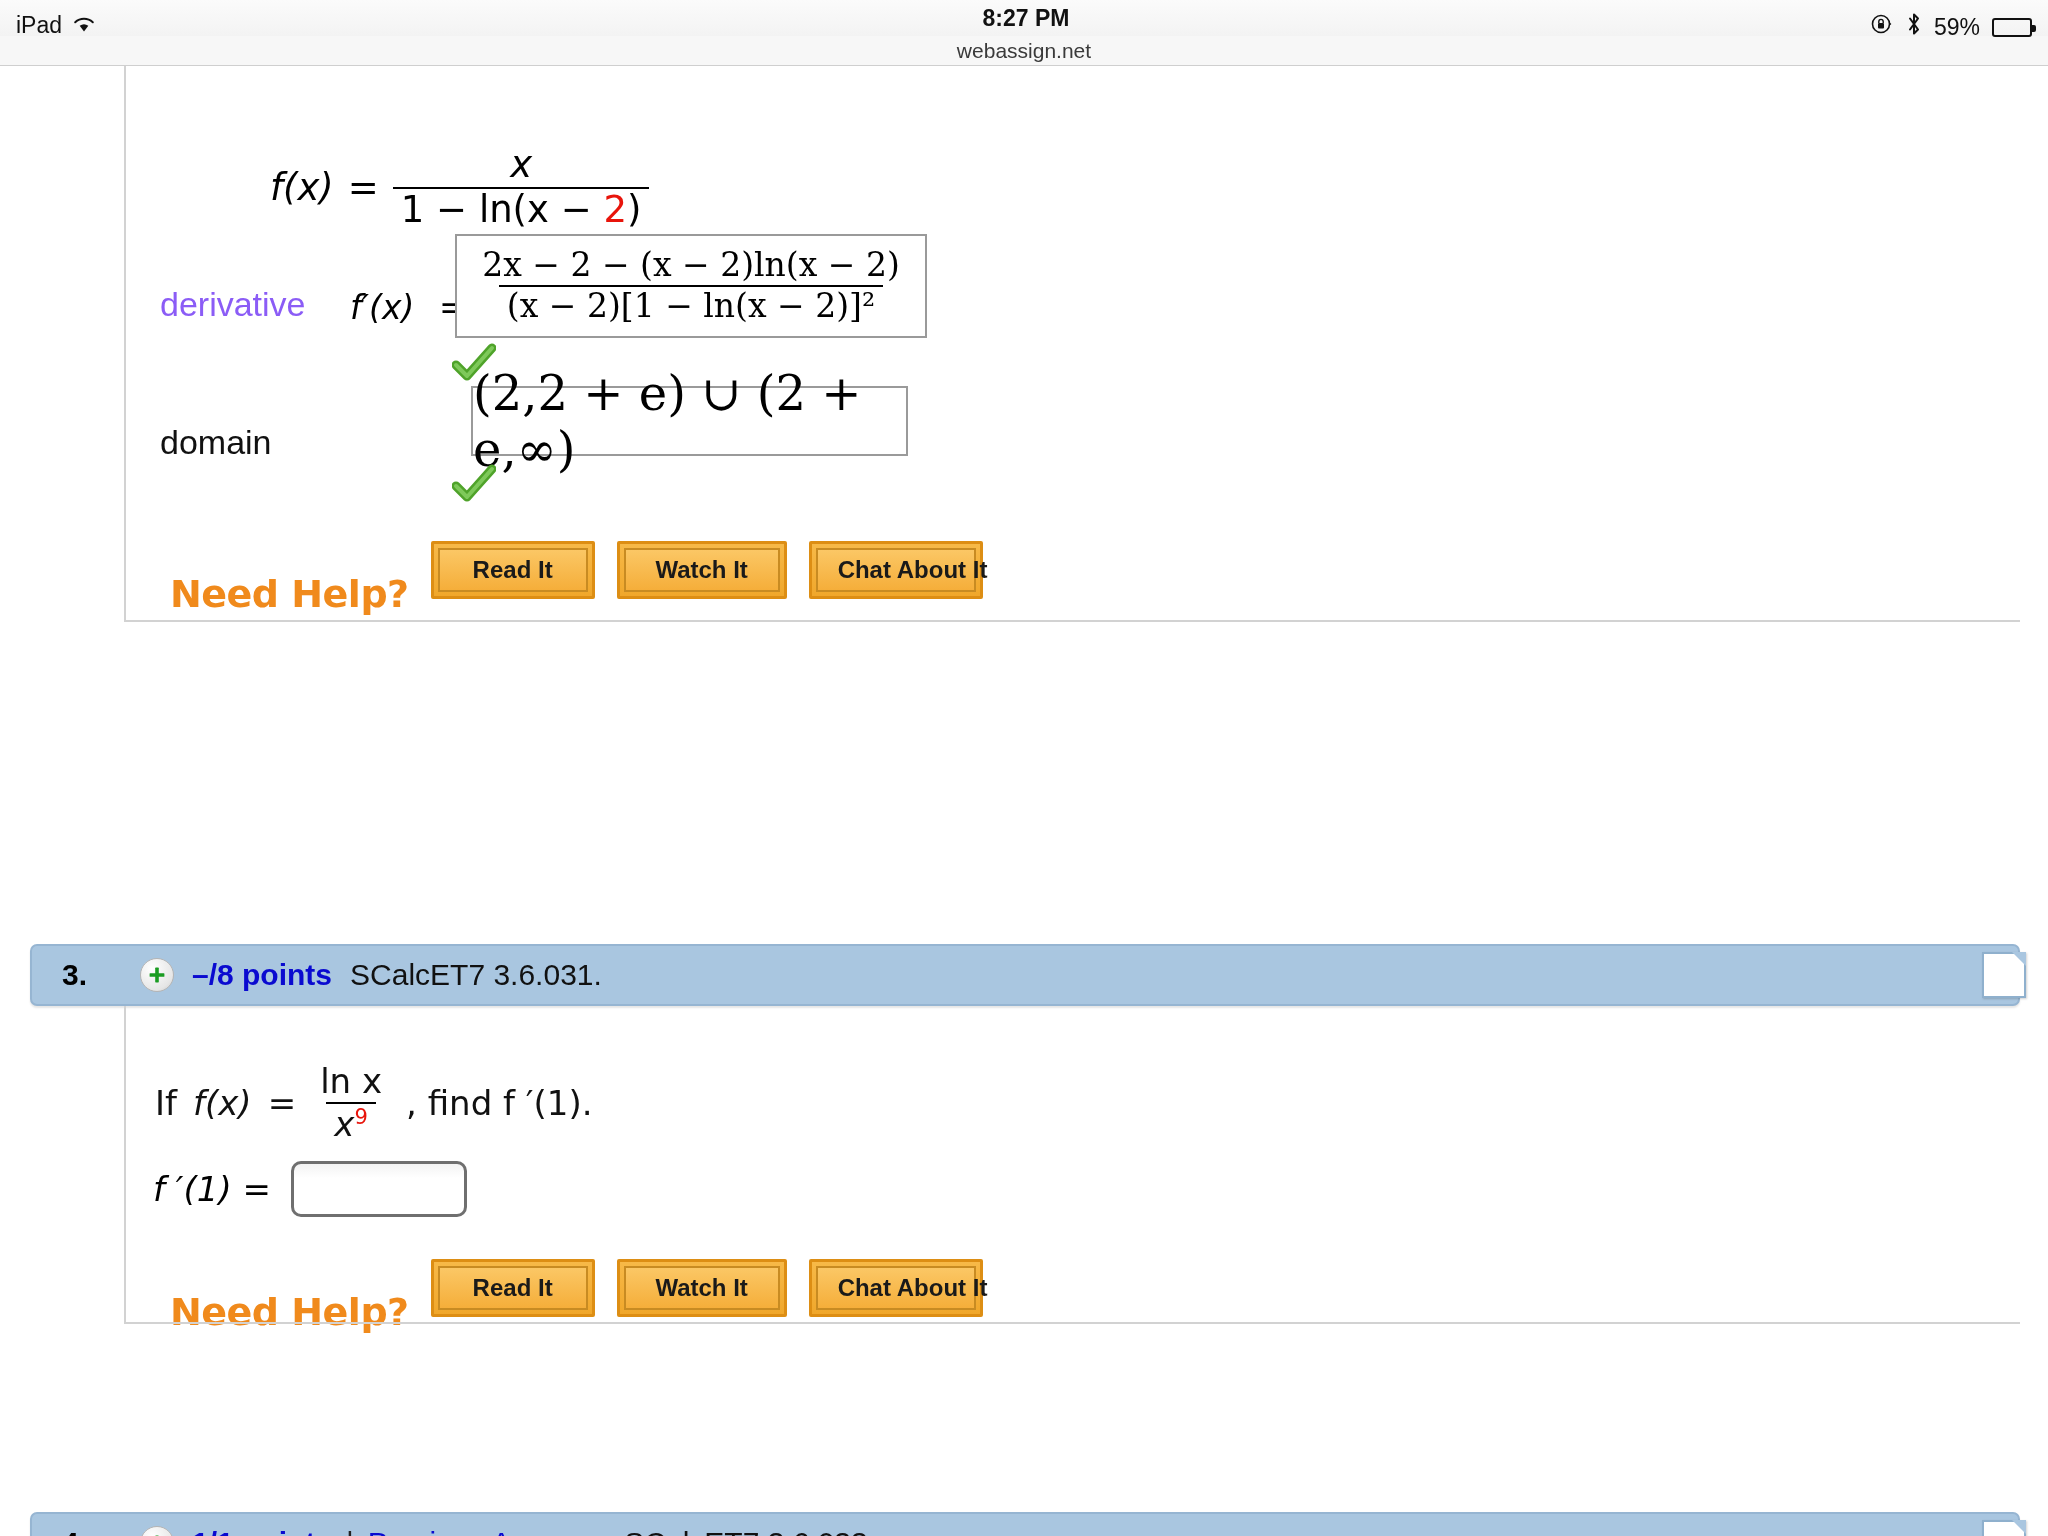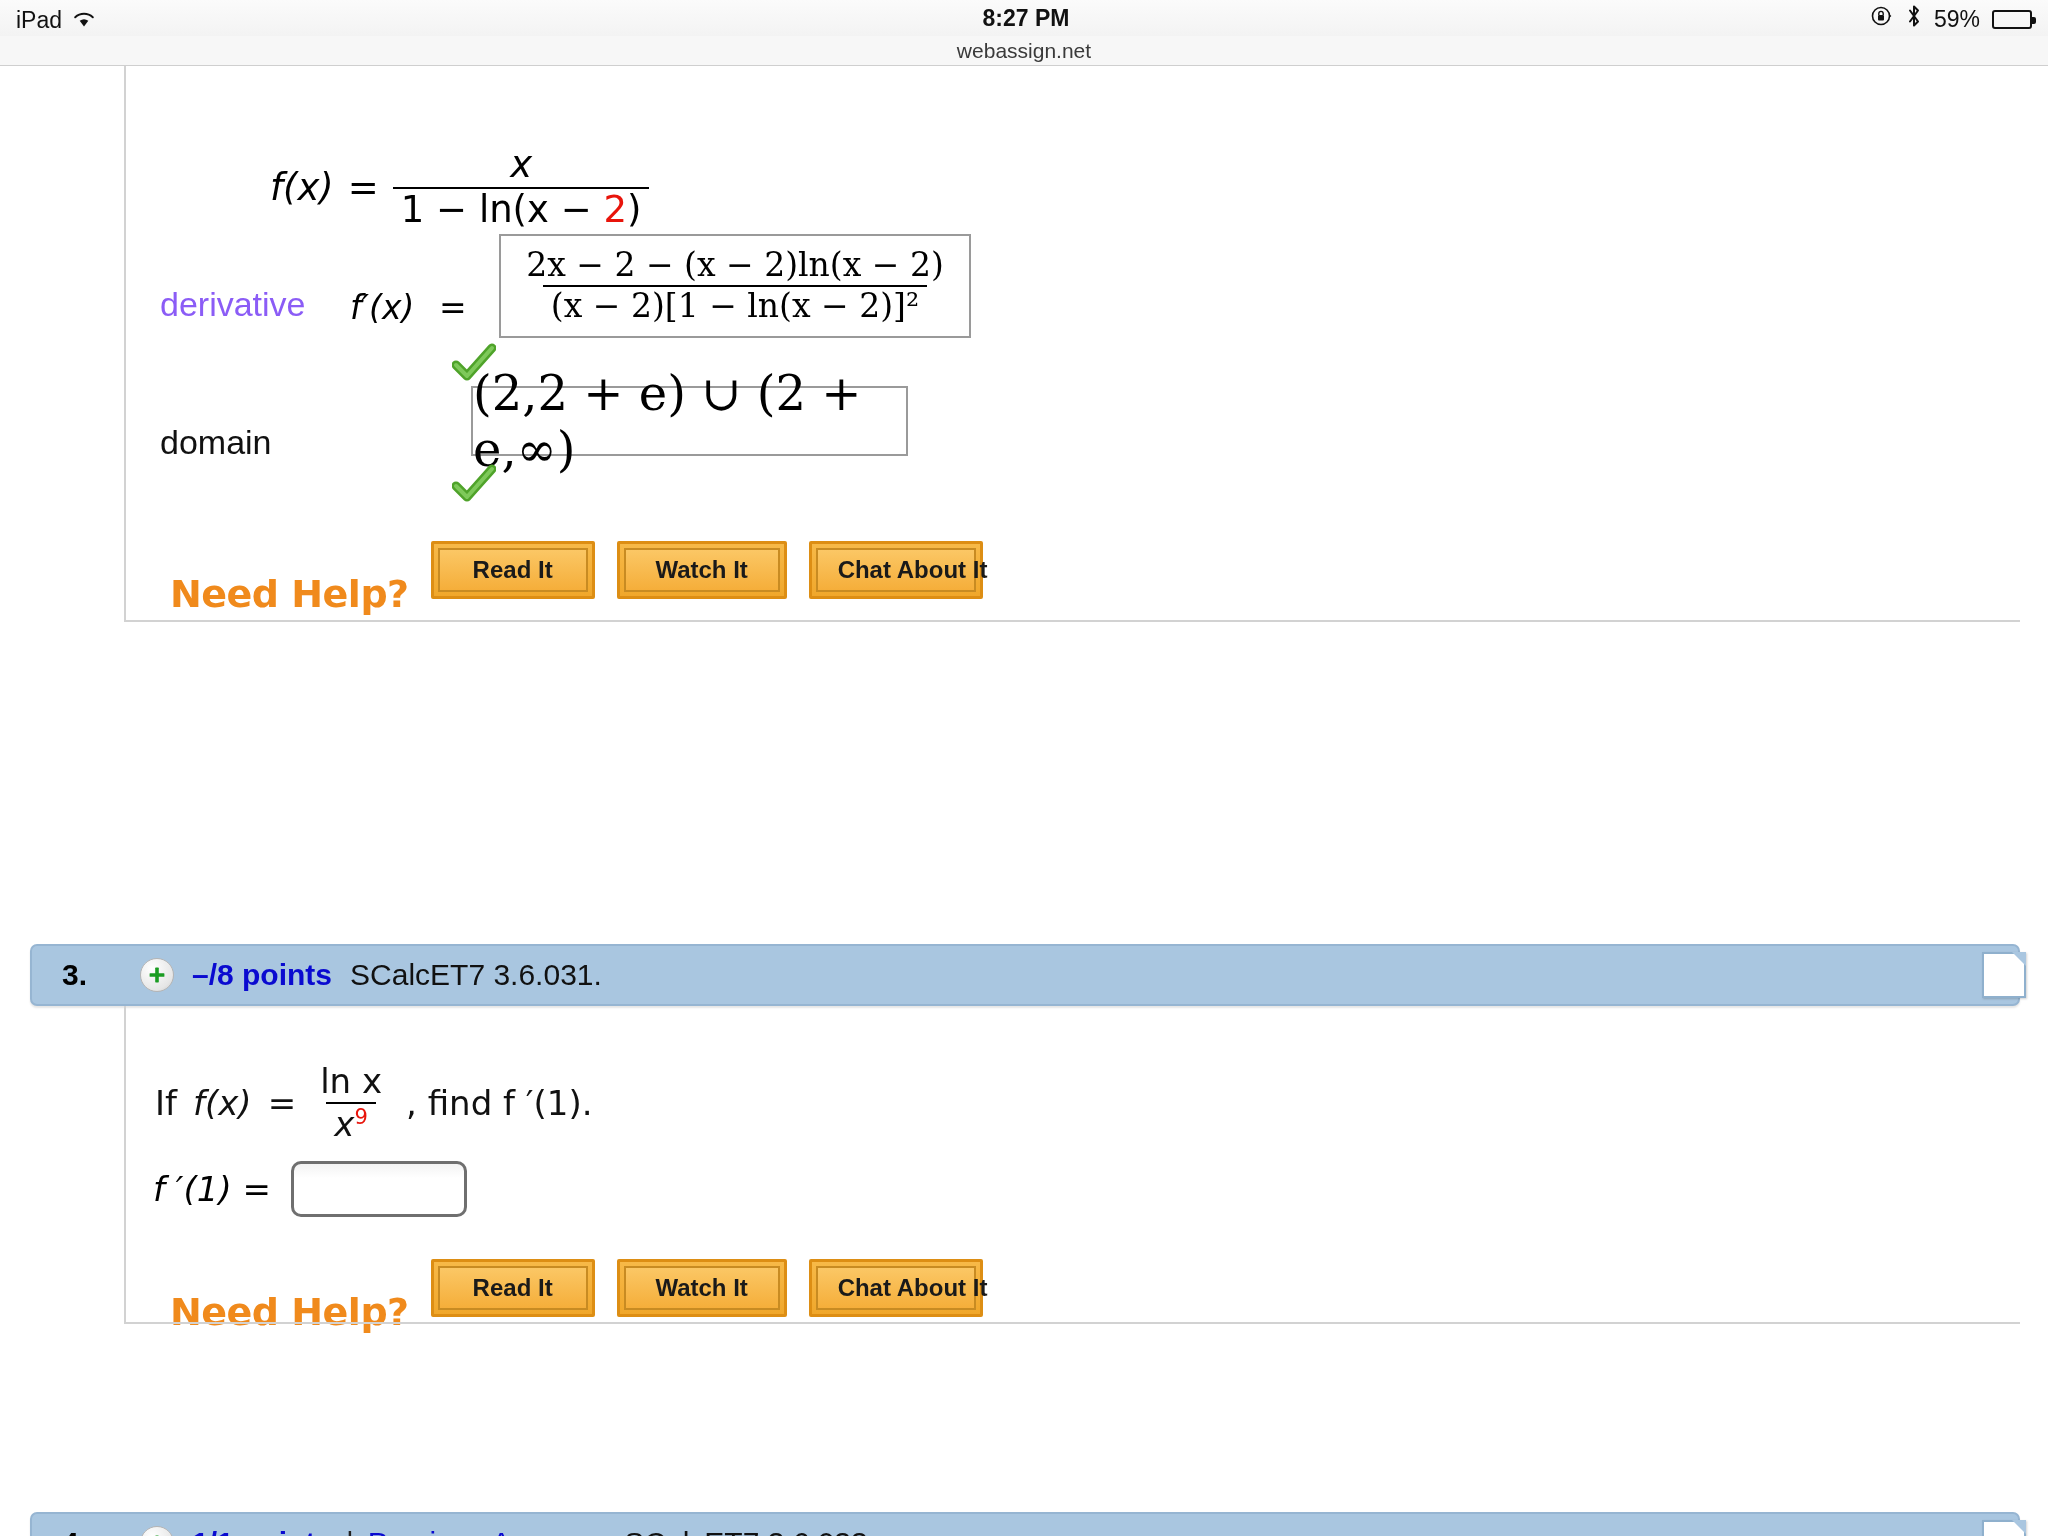--- a/index.html
+++ b/index.html
@@ -8,22 +8,22 @@
     background: #ffffff;
     font-family: "Liberation Sans", sans-serif;
     overflow: hidden;
   }
 
   
   .statusbar {
     position: relative;
     height: 36px;
     background: linear-gradient(#fbfbfb, #f3f3f3);
-    display: flex; align-items: flex-end;
-    padding: 2px 16px;
+    display: flex; align-items: flex-start;
+    padding: 12px 16px;
     font-size: 23px; color: #111;
   }
   .sb-left { display: flex; align-items: center; gap: 10px; }
   .sb-center {
     position: absolute; left: 4px; right: 0; top: 0; height: 36px;
     display: flex; align-items: center; justify-content: center;
     font-weight: bold; font-size: 23px; pointer-events: none;
   }
   .sb-right {
     margin-left: auto; display: flex; align-items: center; gap: 12px;
@@ -206,21 +206,21 @@
   </div>
 
   <div style="position:absolute; left:160px; top:219px; font-size:34px; color:#8b5cf6;">
     <span>derivative</span>
   </div>
   <div style="position:absolute; left:350px; top:222px; font-size:33px; font-family:'DejaVu Sans', sans-serif;">
     <span class="ital">f′(x)</span>
     <span style="margin-left:14px;">=</span>
   </div>
 
-  <div class="ansbox" style="position:absolute; left:455px; top:168px; width:472px; height:104px; flex-direction:column; justify-content:center;margin-left:44px;">
+  <div class="ansbox" style="position:absolute; left:455px; top:168px; width:472px; height:104px; flex-direction:column; justify-content:center;">
     <span class="frac" style="font-size:33px;">
       <span class="num">2x − 2 − (x − 2)ln(x − 2)</span>
       <span class="den">(x − 2)[1 − ln(x − 2)]²</span>
     </span>
   </div>
   <span class="check" style="position:absolute; left:452px; top:277px;">
     <svg width="44" height="40" viewBox="0 0 44 40">
       <path d="M4 22 L15 33 L40 5" stroke="#4fa32a" stroke-width="9" fill="none" stroke-linecap="round" stroke-linejoin="round"></path>
       <path d="M4 22 L15 33 L40 5" stroke="#7ec95a" stroke-width="4" fill="none" stroke-linecap="round" stroke-linejoin="round"></path>
     </svg>

